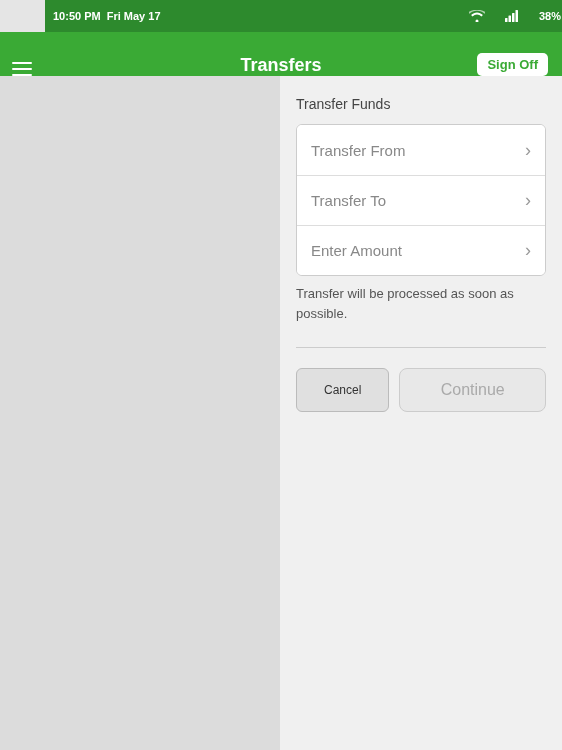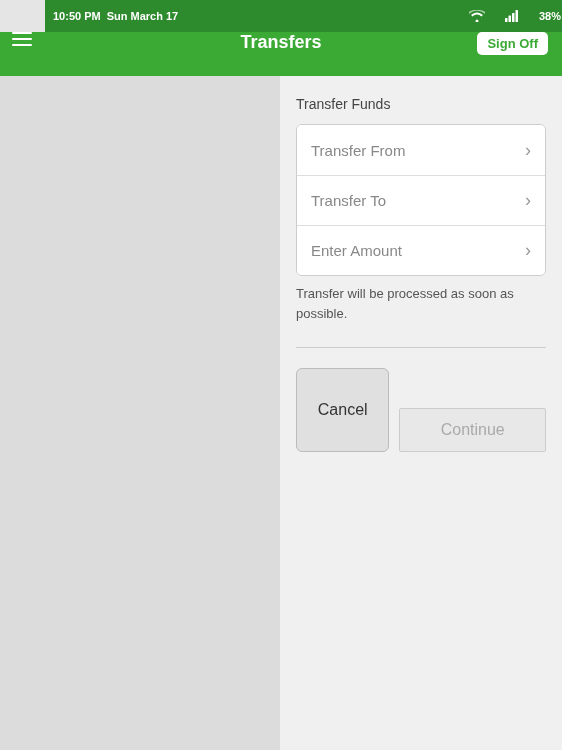--- a/index.html
+++ b/index.html
@@ -68,21 +68,21 @@
       background: #fff;
       border-radius: 1px;
     }
 
     
     .nav-bar {
       width: 100%;
       height: 44px;
       background: #3aaa35;
       display: flex;
-      align-items: flex-start;
+      align-items: flex-end;
       justify-content: center;
       position: relative;
     }
     .nav-hamburger {
       position: absolute;
       left: 12px;
       display: flex;
       flex-direction: column;
       gap: 4px;
       cursor: pointer;
@@ -188,47 +188,46 @@
       display: flex;
       gap: 10px;
     }
 
     .btn-cancel {
       flex: 1;
       padding: 8px;
       background: #e0e0e0;
       border: 1px solid #bbb;
       border-radius: 6px;
-      font-size: 16px;
+      font-size: 12px;
       color: #333;
       cursor: pointer;
       font-weight: 500;
       text-align: center;
     }
 
     .btn-continue {
       flex: 1.6;
       padding: 12px;
       background: #e8e8e8;
       border: 1px solid #ccc;
-      border-radius: 2px;
+      border-radius: 8px;
       font-size: 16px;
       color: #aaa;
       cursor: default;
       text-align: center;
-      margin-top: 40px;
     }
   </style>
 </head>
 <body>
 
 <div class="status-bar">
   <div class="status-left">
     <span>10:50 PM</span>
-    <span>Sun March 17</span>
+    <span>Fri May 17</span>
   </div>
   <div class="status-right">
 
     <svg width="16" height="12" viewBox="0 0 16 12" fill="white">
       <path d="M8 9.5a1.5 1.5 0 1 1 0 3 1.5 1.5 0 0 1 0-3z"></path>
       <path d="M3.5 6.5C4.9 5.1 6.35 4.4 8 4.4s3.1.7 4.5 2.1l1.4-1.4C12.1 3.3 10.15 2.4 8 2.4S3.9 3.3 2.1 5.1z"></path>
       <path d="M0.5 3.8C2.4 1.9 5.05 0.7 8 0.7s5.6 1.2 7.5 3.1l1.4-1.4C14.7 0.7 11.5-.3 8-.3S1.3.7-.9 2.4z" opacity="0.6"></path>
     </svg>
 
     <svg width="14" height="12" viewBox="0 0 14 12" fill="white">

